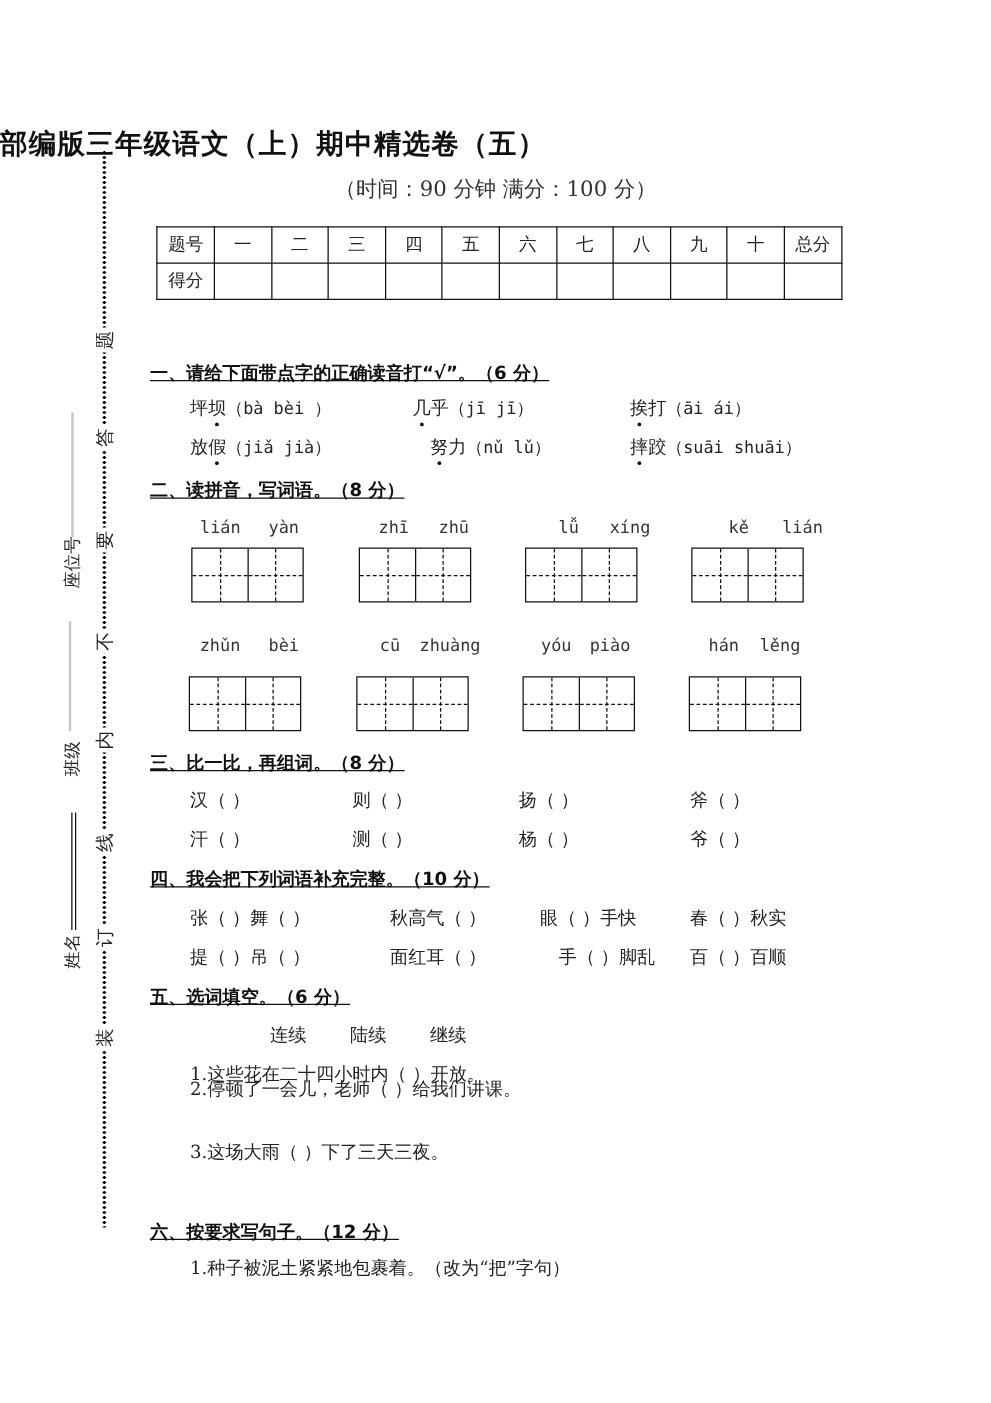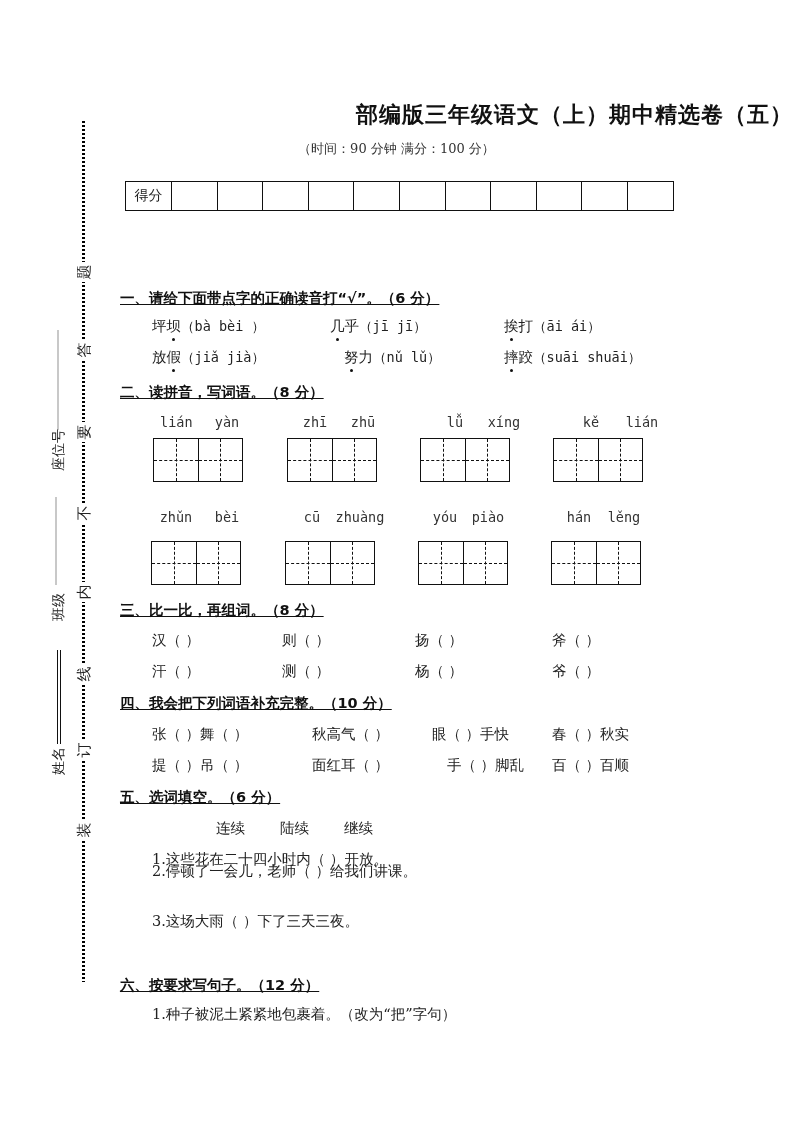--- a/index.html
+++ b/index.html
@@ -20,27 +20,27 @@
     transform: rotate(-90deg); color: #222;
   }
   .vlabel {
     position: absolute; font-size: 14px; line-height: 18px; color: #222;
     transform: rotate(-90deg); transform-origin: center center; white-space: nowrap;
   }
   .vline { position: absolute; width: 1px; }
 
   
   .title {
-    position: absolute; left: 0; width: 793px; top: 100px; text-align: right;
+    position: absolute; left: 0; width: 793px; top: 100px; text-align: left;
     font-family: "DejaVu Sans", "Liberation Sans", sans-serif; font-size: 22px; font-weight: bold;
     letter-spacing: 1px; color: #111;
   }
   .subtitle {
     position: absolute; left: 0; width: 793px; top: 140px; text-align: center;
-    font-size: 13px; color: #333;
+    font-size: 17px; color: #333;
   }
 
   
   table.score {
     position: absolute; left: 125px; top: 181px; border-collapse: collapse;
     font-size: 14px;
   }
   table.score td {
     border: 1px solid #111; width: 44.6px; height: 28px; text-align: center;
     padding: 0; color: #222;
@@ -104,20 +104,34 @@
 <div class="vlabel" style="left:42px; top:596px; width:32px; height:18px;">班级</div>
 
 <div class="vline" style="left:57px; top:650px; height:94px; border-left:1px solid #111; border-right:1px solid #111; width:2px;"></div>
 <div class="vlabel" style="left:42px; top:750px; width:32px; height:18px;">姓名</div>
 
 <div class="title">部编版三年级语文（上）期中精选卷（五）</div>
 <div class="subtitle">（时间：90 分钟   满分：100 分）</div>
 
 <table class="score">
   <tbody>
+      <tr>
+    <td class="first">题号</td>
+    <td>一</td>
+    <td>二</td>
+    <td>三</td>
+    <td>四</td>
+    <td>五</td>
+    <td>六</td>
+    <td>七</td>
+    <td>八</td>
+    <td>九</td>
+    <td>十</td>
+    <td>总分</td>
+  </tr>
   <tr>
     <td class="first">得分</td>
     <td></td>
     <td></td>
     <td></td>
     <td></td>
     <td></td>
     <td></td>
     <td></td>
     <td></td>

